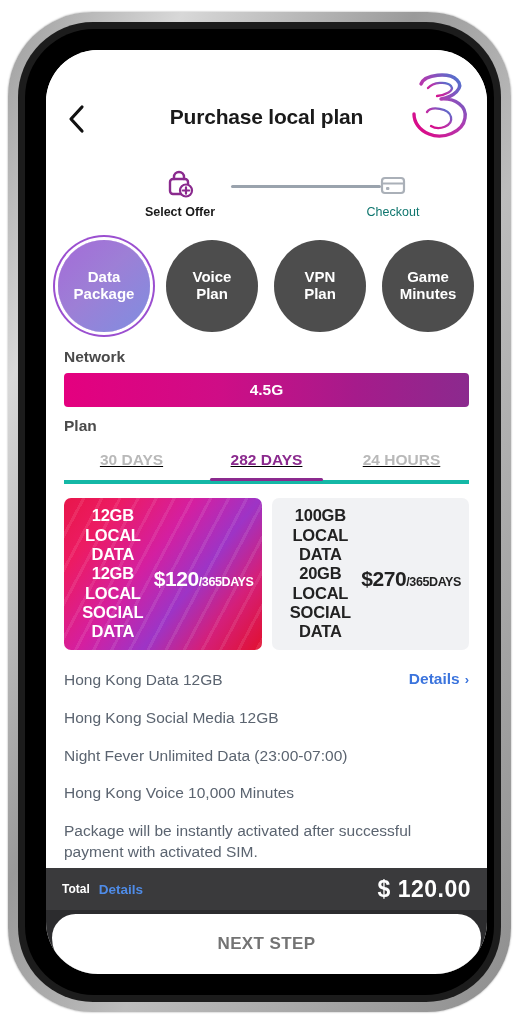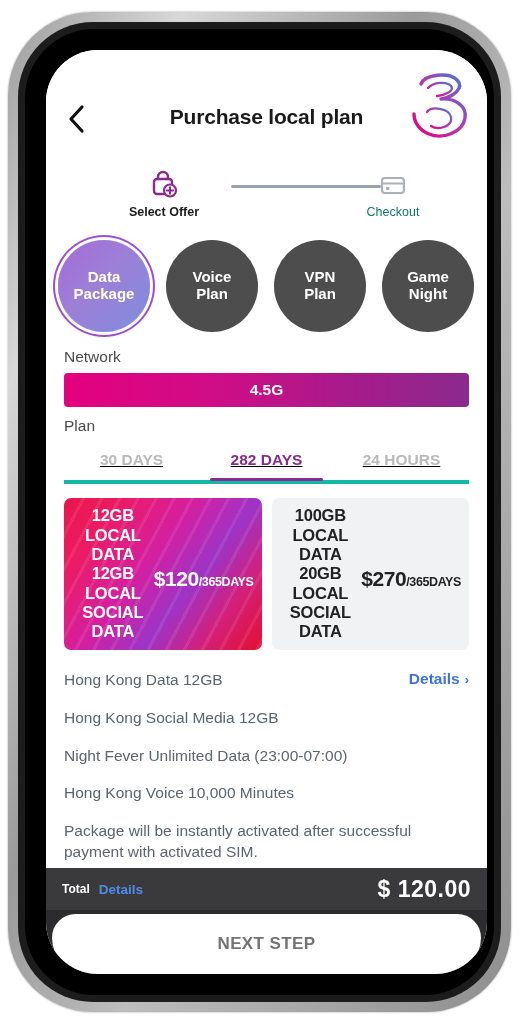--- a/index.html
+++ b/index.html
@@ -38,21 +38,21 @@
   .page-title{
     position:absolute;left:0;right:0;top:55px;text-align:center;
     font-size:21px;font-weight:bold;color:#1a1a1a;letter-spacing:-.2px;
   }
   .brand-logo{position:absolute;right:10px;top:18px;width:76px;height:74px;}
   .brand-logo svg{display:block;}
 
   
   .stepper{position:relative;height:64px;background:#fff;}
   .step{position:absolute;top:0;width:108px;text-align:center;}
-  .step.select{left:64px;}
+  .step.select{left:80px;}
   .step.checkout{left:293px;}
   .step-ico{height:34px;display:flex;align-items:center;justify-content:center;}
   .step-label{margin-top:3px;font-size:12.5px;font-weight:bold;color:#1a1a1a;}
   .step.checkout .step-label{color:#0f766e;font-weight:normal;}
   .step-line{
     position:absolute;left:185px;top:17px;width:150px;height:3px;
     background:#9aa3ad;border-radius:2px;
   }
 
   
@@ -69,21 +69,21 @@
     box-shadow:0 0 0 3px #ffffff, 0 0 0 5px #9b4fd0;
   }
   .pill.p0{left:12px;}
   .pill.p1{left:120px;}
   .pill.p2{left:228px;}
   .pill.p3{left:336px;}
   .pill span{display:block;padding:0 6px;}
 
   
   .section{padding:0 18px;}
-  .sec-label{font-size:15.5px;color:#4a4a4a;margin:4px 0 7px 0;}
+  .sec-label{font-size:15.5px;color:#4a4a4a;margin:4px 0 7px 0;font-weight:bold;}
   .net-banner{
     height:34px;border-radius:4px;
     background:linear-gradient(90deg,#e4007f 0%,#cf0d86 38%,#a61b8b 72%,#8b2a8e 100%);
     display:flex;align-items:center;justify-content:center;
     color:#ffffff;font-size:15.5px;font-weight:bold;cursor:pointer;
   }
 
   
   .tabs{display:flex;margin-top:4px;border-bottom:4px solid #14b8a6;text-decoration:underline;}
   .tab{
@@ -223,21 +223,21 @@
             </div>
             <div class="pill p2">
               <div>
                 <span>VPN</span>
                 <span>Plan</span>
               </div>
             </div>
             <div class="pill p3">
               <div>
                 <span>Game</span>
-                <span>Night</span>
+                <span>Minutes</span>
               </div>
             </div>
 
           </div>
 
           <div class="section">
             <div class="sec-label">Network</div>
             <div class="net-banner">4.5G</div>
 
             <div class="sec-label" style="margin-top:10px;">Plan</div>

